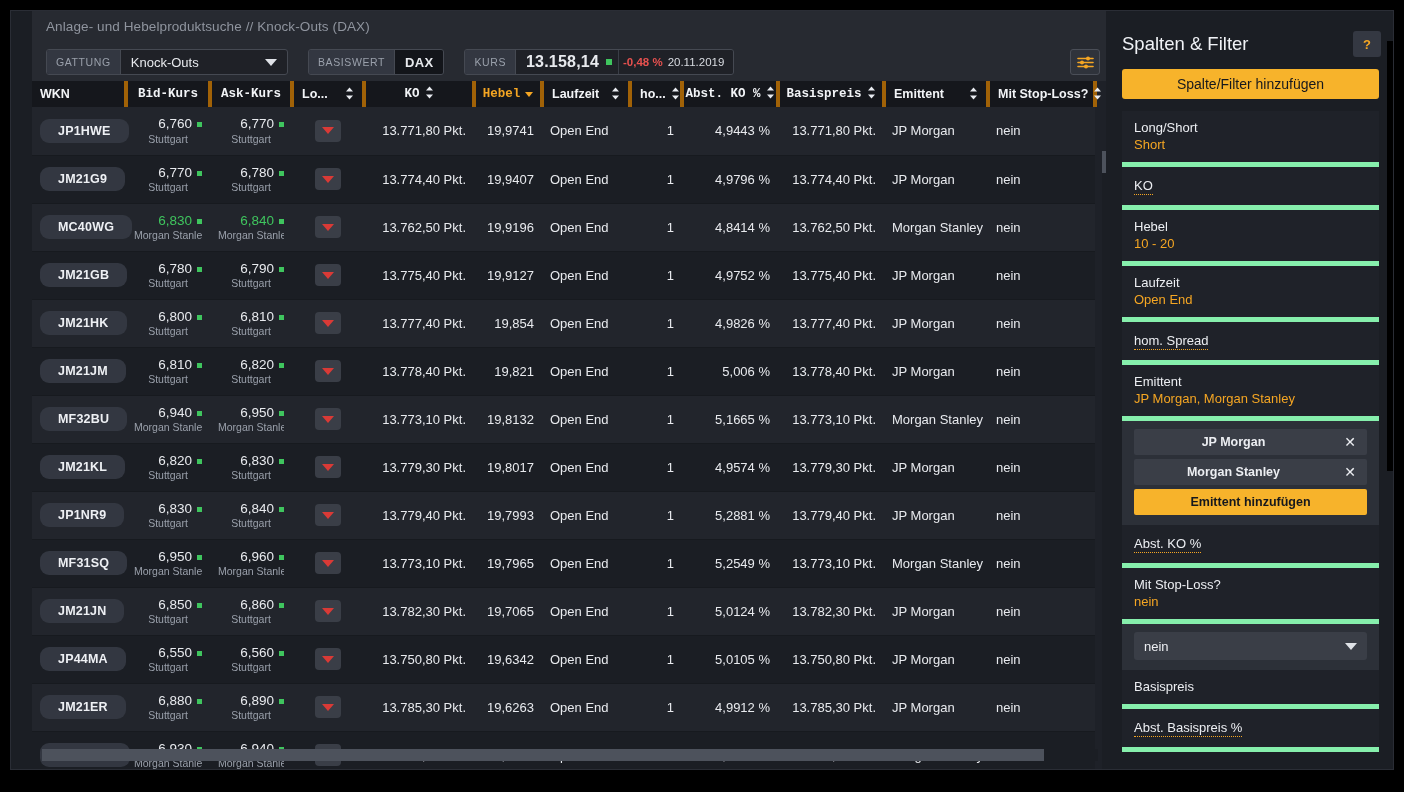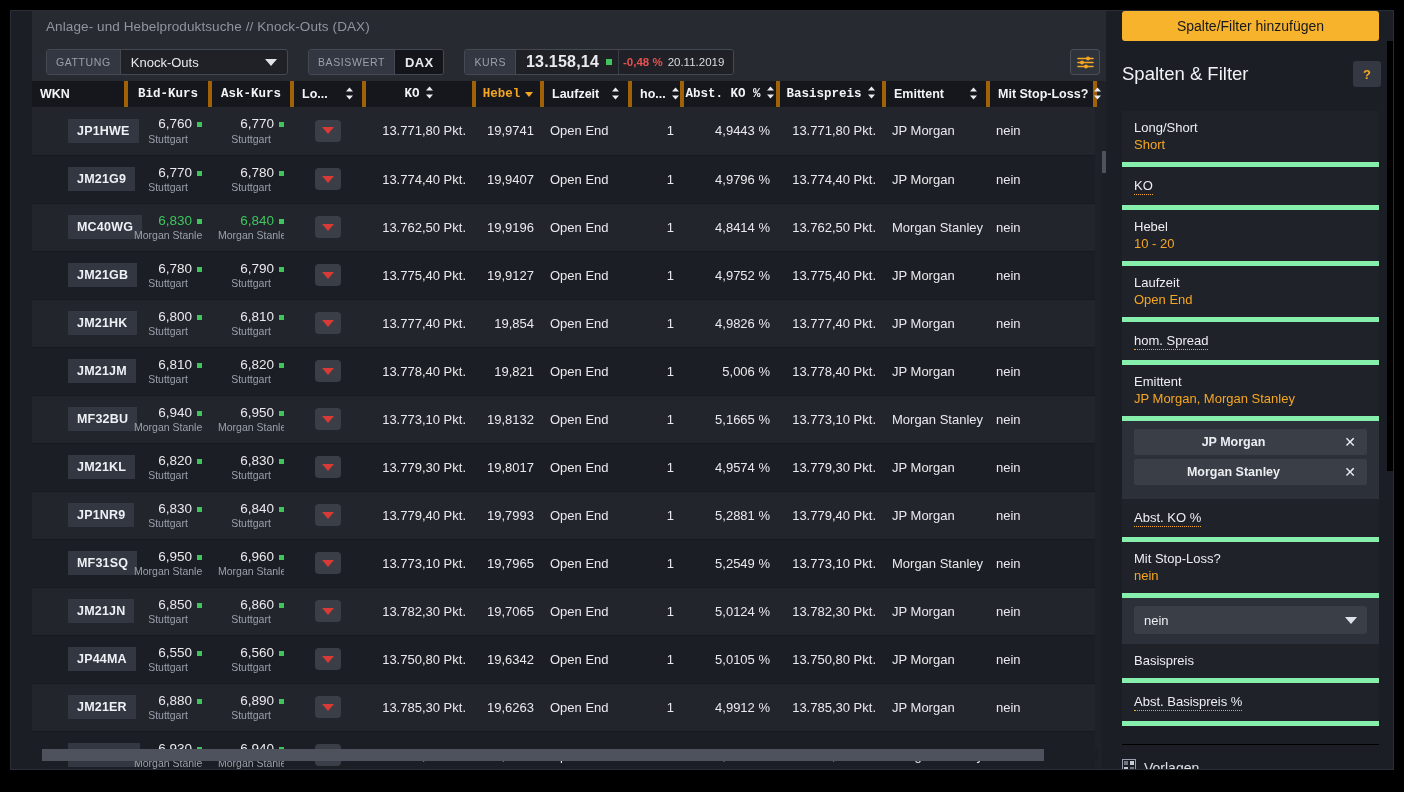--- a/index.html
+++ b/index.html
@@ -146,27 +146,26 @@
     padding: 0 8px;
     font-size: 13px;
     color: #e8eaee;
     vertical-align: middle;
     border-bottom: 1px solid #171a1f;
   }
 
   .wkn-chip {
     display: inline-block;
     background: #333741;
-    border-radius: 0;
-    padding: 5px 9px;
+    border-radius: 9px;
+    padding: 5px 18px;
     font-size: 12.5px;
     font-weight: bold;
     color: #eef0f4;
     letter-spacing: .2px;
-    margin-left: 28px;
   }
   .price-cell { text-align: right; line-height: 1.15; }
   .price-main { font-size: 13.5px; color: #e8eaee; white-space: nowrap; }
   .price-main.up { color: #3fc55e; }
   .price-dot {
     display: inline-block; width: 5px; height: 5px;
     background: #3fc55e; margin-left: 5px; vertical-align: middle;
   }
   .price-venue {
     font-size: 10.5px; color: #9aa0ab; margin-top: 1px;
@@ -797,26 +796,26 @@
       </div>
     </div>
 
     <div id="h-scroll">
       <div class="thumb"></div>
     </div>
   </div>
 
   <div id="sidebar">
 
-    <div id="add-filter-btn">Spalte/Filter hinzufügen</div>
-
     <div id="sidebar-head">
       <span id="sidebar-title">Spalten &amp; Filter</span>
       <span id="help-btn">?</span>
     </div>
+
+    <div id="add-filter-btn">Spalte/Filter hinzufügen</div>
 
     <div id="filter-list">
         <div class="filter-row">
           <div class="fr-label">Long/Short</div>
           <div class="fr-value">Short</div>
         </div>
         <div class="filter-row"><div class="fr-label dotted">KO</div></div>
         <div class="filter-row">
           <div class="fr-label">Hebel</div>
           <div class="fr-value">10 - 20</div>
@@ -832,20 +831,21 @@
         </div>
         <div class="issuer-box">
           <div class="issuer-chip">
             <span class="name">JP Morgan</span>
             <span class="xbtn">✕</span>
           </div>
           <div class="issuer-chip">
             <span class="name">Morgan Stanley</span>
             <span class="xbtn">✕</span>
           </div>
+          <div id="add-issuer-btn">Emittent hinzufügen</div>
         </div>
         <div class="filter-row"><div class="fr-label dotted">Abst. KO %</div></div>
         <div class="filter-row">
           <div class="fr-label">Mit Stop-Loss?</div>
           <div class="fr-value">nein</div>
         </div>
         <div class="select-box-wrap">
           <div class="select-box">
             <span>nein</span>
             <span class="sel-caret"></span>

